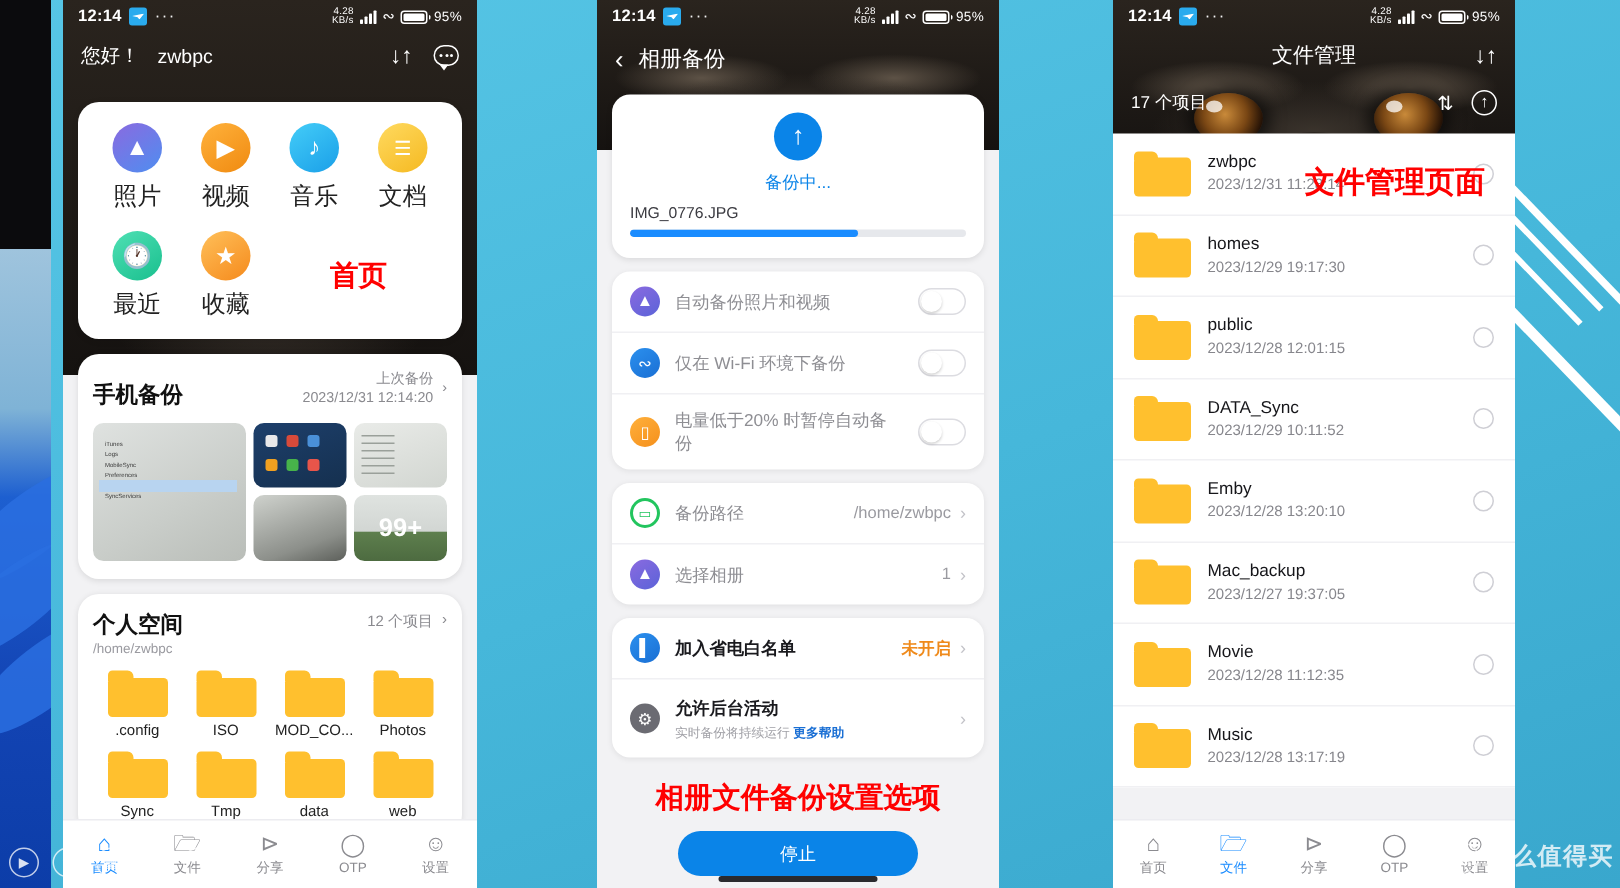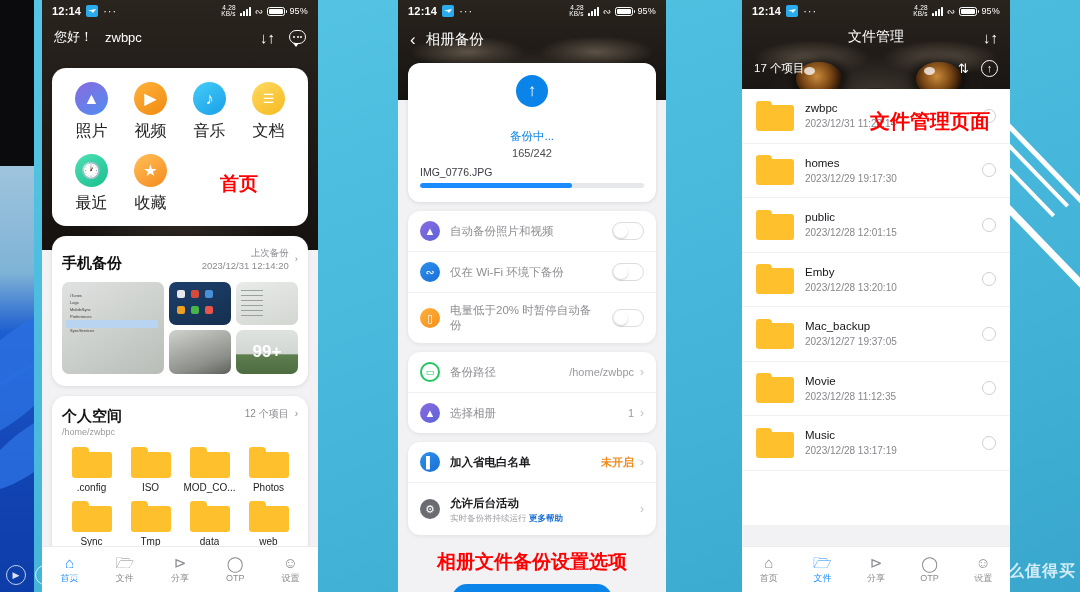--- a/index.html
+++ b/index.html
@@ -144,21 +144,21 @@
             display:flex; align-items:center; border-top:1px solid #ececf0; z-index:9;}
   .tab { flex:1; display:flex; flex-direction:column; align-items:center; gap:2px; color:#8b8b90; font-size:9px;}
   .tab .ti { font-size:15px; line-height:15px; }
   .tab.active { color:#1a8cff; }
   .home-ind { position:absolute; left:50%; transform:translateX(-50%); bottom:4px; width:106px; height:4px; border-radius:2px; background:#2a2a2e; }
 
   
   .prog-card { position:relative; z-index:5; margin: 14px 10px 0; background:#fff; border-radius:12px; padding: 12px 12px 14px; box-shadow:0 1px 4px rgba(0,0,0,.10);}
   .prog-cloud{ width:32px;height:32px;border-radius:50%;background:#0a84e8; margin:0 auto; position:relative;}
   .prog-cloud::after{content:"↑"; position:absolute; inset:0; color:#fff; text-align:center; font-size:17px; line-height:32px;}
-  .prog-state{ text-align:center; color:#0a84e8; font-size:11.5px; margin-top:22px;}
+  .prog-state{ text-align:center; color:#0a84e8; font-size:11.5px; margin-top:7px;}
   .prog-count{ text-align:center; color:#4a4a50; font-size:11px; margin-top:3px;}
   .prog-file { font-size:10.5px; color:#3a3a40; margin-top:7px;}
   .prog-track{ height:5px; border-radius:3px; background:#e6e8ec; margin-top:5px; overflow:hidden;}
   .prog-fill { height:100%; background:#1a8cff; border-radius:3px;}
 
   .opt-card { margin: 9px 10px 0; background:#fff; border-radius:12px; position:relative; z-index:5; box-shadow:0 1px 4px rgba(0,0,0,.08);}
   .opt-row { display:flex; align-items:center; gap:10px; padding: 10px 12px; border-bottom:1px solid #f0f0f3; min-height:40px;}
   .opt-row:last-child{border-bottom:none;}
   .opt-ico { width:20px;height:20px;border-radius:50%; display:flex;align-items:center;justify-content:center;color:#fff;font-size:11px; flex:none;}
   .opt-lbl { font-size:11.5px; color:#8e8e93; }
@@ -443,21 +443,20 @@
   </div>
 
   <div class="back-row">
     <span class="chev">‹</span>
     <span class="ttl">相册备份</span>
   </div>
 
   <div class="prog-card">
     <div class="prog-cloud"></div>
     <div class="prog-state">备份中...</div>
-    <div class="prog-count">165/242</div>
     <div class="prog-file">IMG_0776.JPG</div>
     <div class="prog-track">
         <div class="prog-fill" id="progfill" style="width: 68%;"></div>
       </div>
   </div>
 
   <div class="opt-card">
     <div class="opt-row">
       <span class="opt-ico" style="background:linear-gradient(145deg,#8a6ae0,#5b63d8)">▲</span>
       <span class="opt-lbl">自动备份照片和视频</span>
@@ -604,20 +603,28 @@
       <span class="file-folder"></span>
       <span class="file-meta">
           <span class="fname" style="display:block">public</span>
           <span class="fdate" style="display:block">2023/12/28 12:01:15</span>
         </span>
       <span class="file-check"></span>
     </div>
     <div class="file-row">
       <span class="file-folder"></span>
       <span class="file-meta">
+          <span class="fname" style="display:block">DATA_Sync</span>
+          <span class="fdate" style="display:block">2023/12/29 10:11:52</span>
+        </span>
+      <span class="file-check"></span>
+    </div>
+    <div class="file-row">
+      <span class="file-folder"></span>
+      <span class="file-meta">
           <span class="fname" style="display:block">Emby</span>
           <span class="fdate" style="display:block">2023/12/28 13:20:10</span>
         </span>
       <span class="file-check"></span>
     </div>
     <div class="file-row">
       <span class="file-folder"></span>
       <span class="file-meta">
           <span class="fname" style="display:block">Mac_backup</span>
           <span class="fdate" style="display:block">2023/12/27 19:37:05</span>

